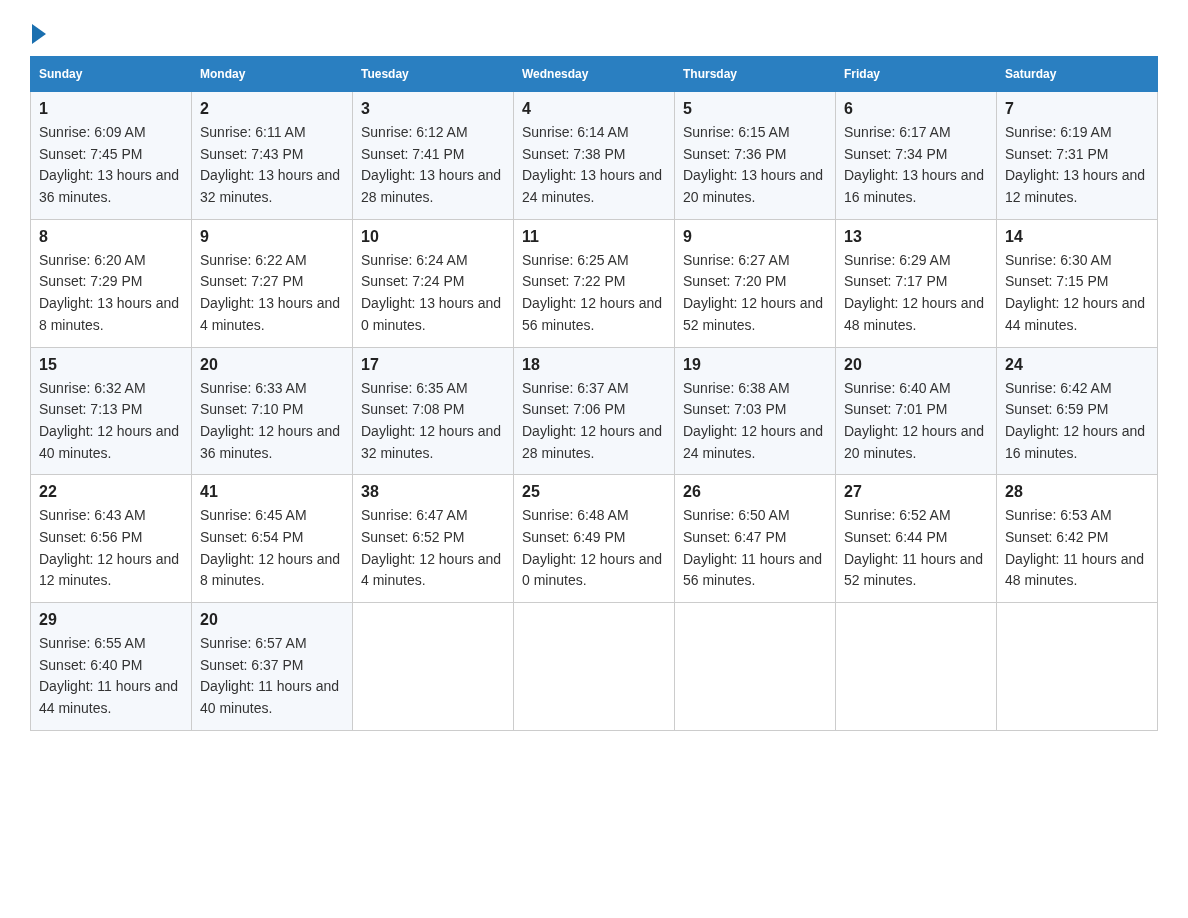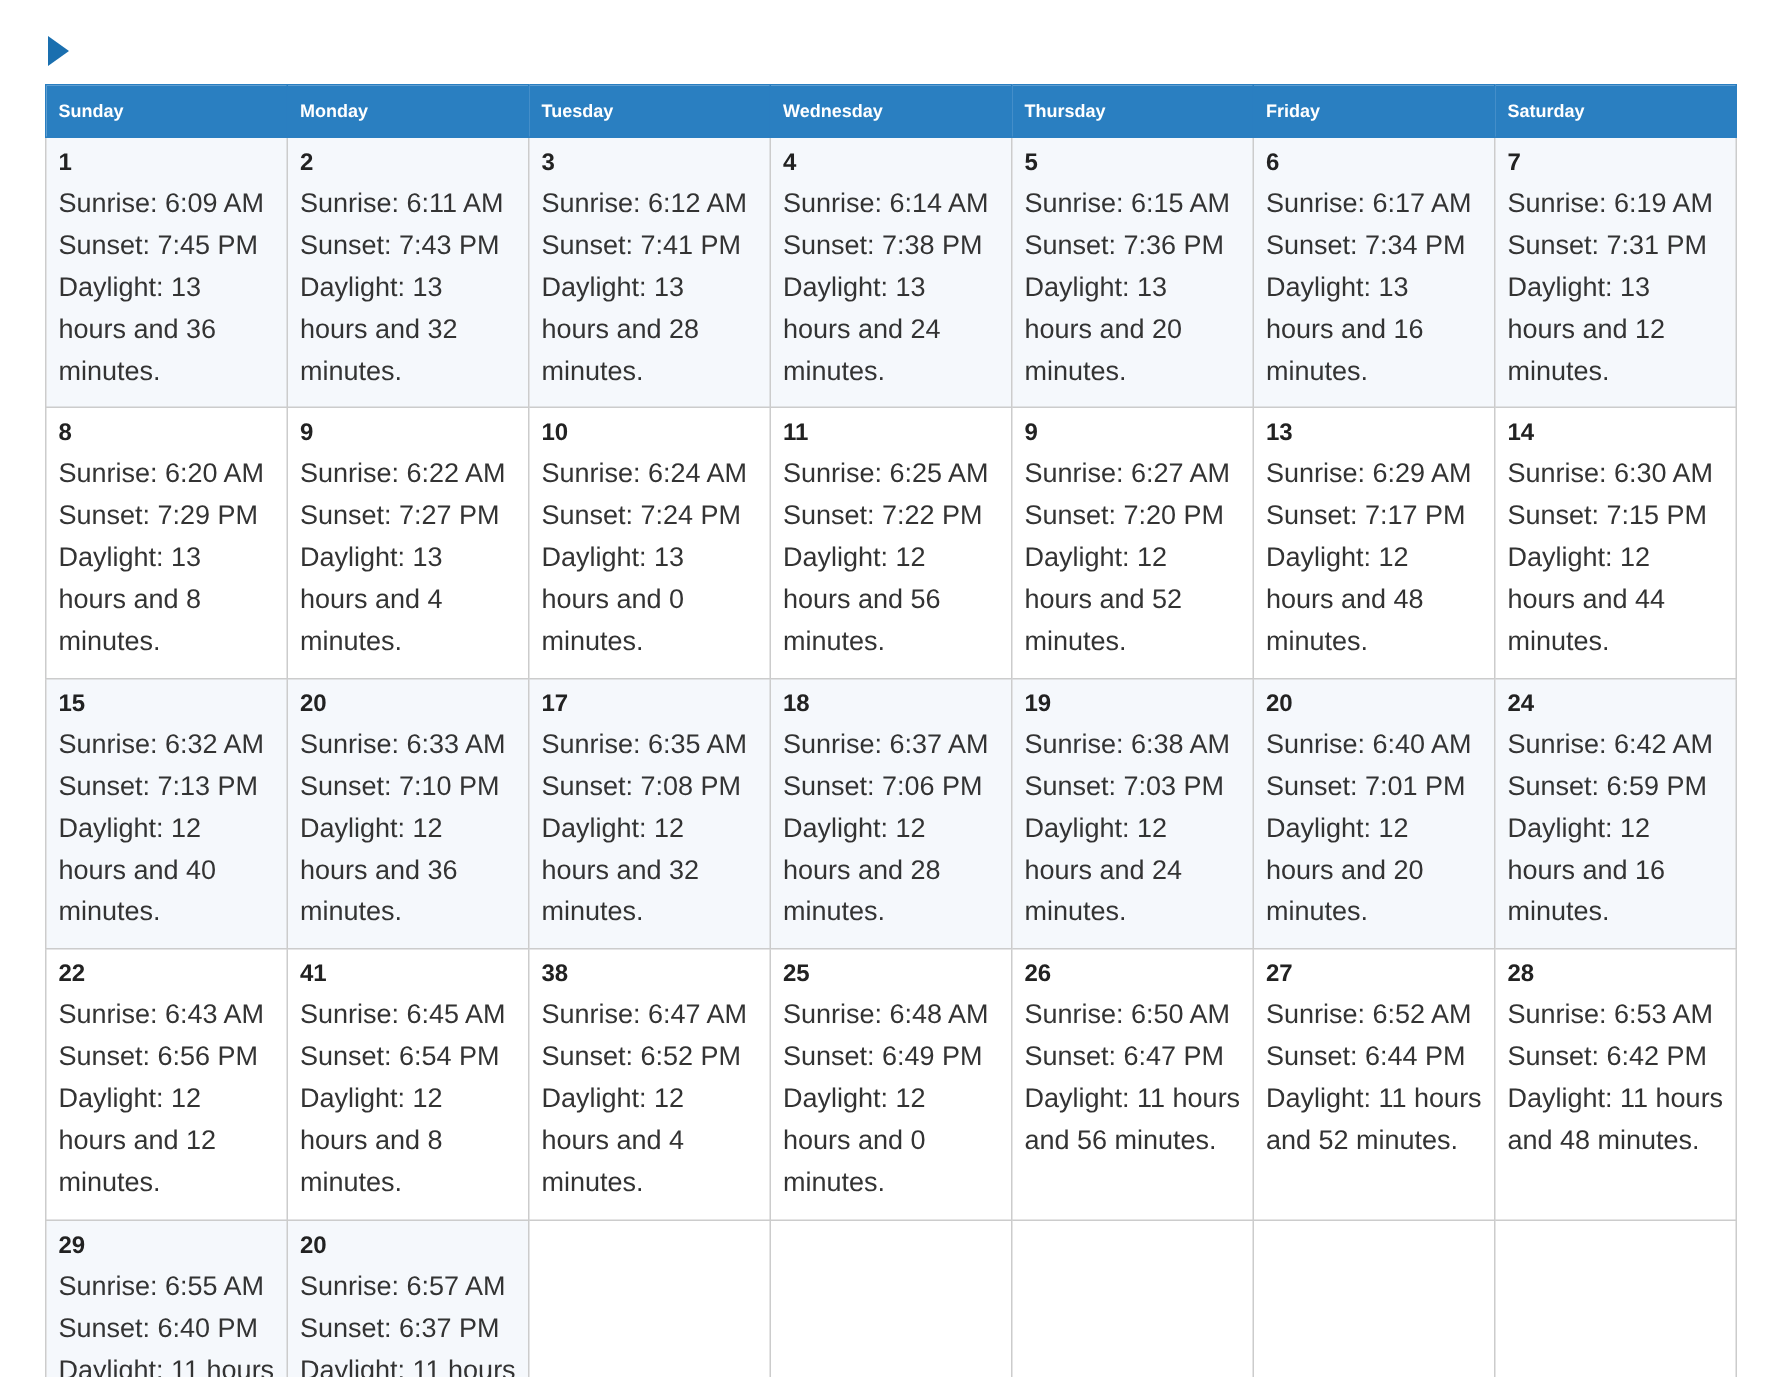--- a/index.html
+++ b/index.html
@@ -89,21 +89,21 @@
     tbody tr:nth-child(even) td {
       background: #fff;
     }
     .day-num {
       font-size: 16px;
       font-weight: bold;
       margin-bottom: 4px;
       color: #222;
     }
     .day-info {
-      font-size: 18px;
+      font-size: 14px;
       color: #333;
       line-height: 1.55;
     }
     .empty-cell {
       background: #fff !important;
     }
   </style>
 </head>
 <body>
 

